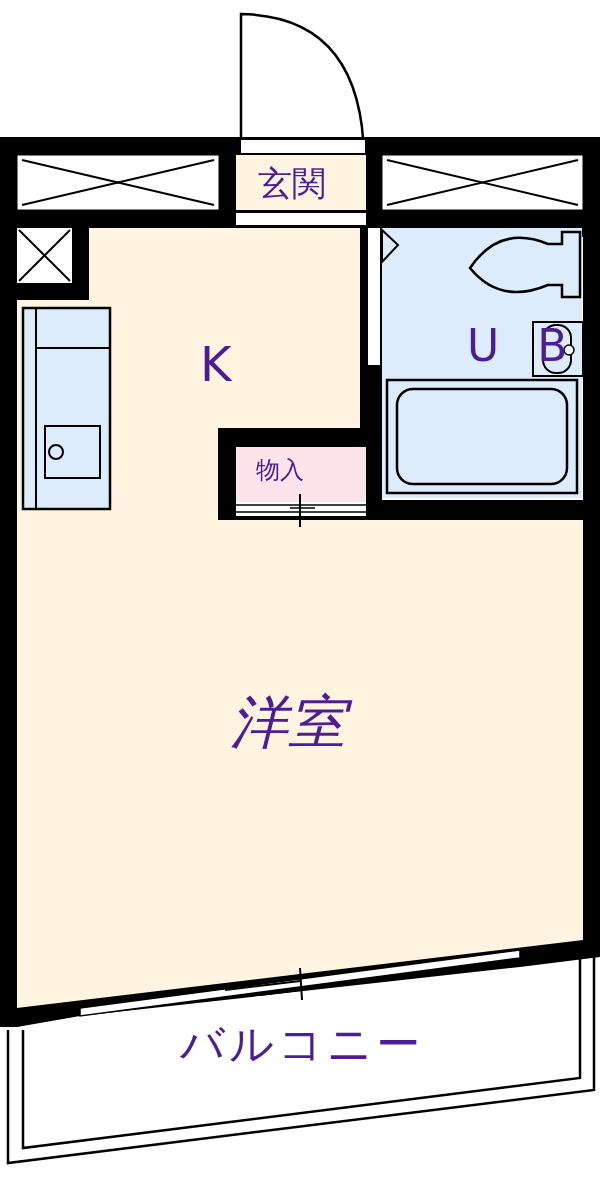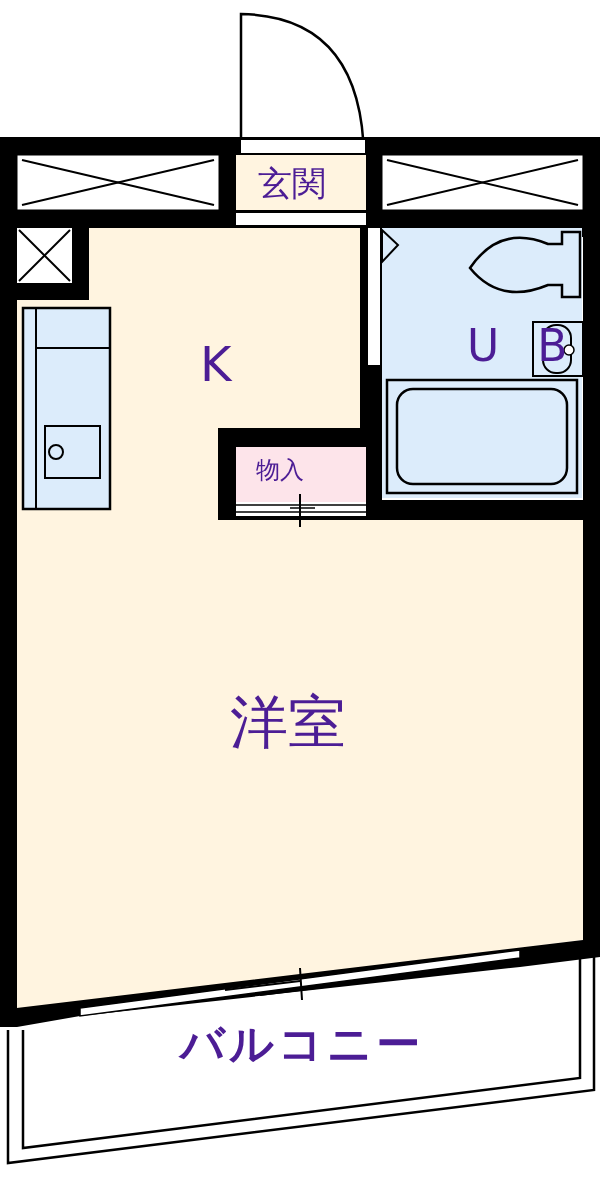--- a/index.html
+++ b/index.html
@@ -3,22 +3,22 @@
 <meta charset="utf-8">
 <style>
   html, body { margin: 0; padding: 0; background: #ffffff; }
   body { width: 600px; height: 1179px; overflow: hidden; position: relative; }
   svg { position: absolute; left: 0; top: 0; }
   .lbl { position: absolute; font-family: "DejaVu Sans", sans-serif; color: #4c1d95; white-space: nowrap; line-height: 1; }
   .lbl-entrance { left: 258px; top: 166px; font-size: 34px; }
   .lbl-kitchen { left: 200px; top: 340px; font-size: 48px; }
   .lbl-ub { left: 420px; top: 324px; font-size: 44px; letter-spacing: 12px; margin-left: 47px; }
   .lbl-storage { left: 256px; top: 458px; font-size: 24px; }
-  .lbl-western { left: 230px; top: 693px; font-size: 58px; }
-  .lbl-balcony { left: 180px; top: 1022px; font-size: 44px; letter-spacing: 4px; font-weight: bold; }
+  .lbl-western { left: 230px; top: 693px; font-size: 58px; font-style: italic; }
+  .lbl-balcony { left: 180px; top: 1022px; font-size: 44px; letter-spacing: 4px; }
 </style>
 </head>
 <body>
 
 <svg width="600" height="1179" viewBox="0 0 600 1179" xmlns="http://www.w3.org/2000/svg">
 
   <g>
     <path d="M241 158 L241 14 Q362 16 364 158" fill="none" stroke="#000" stroke-width="2.5"></path>
   </g>
 

